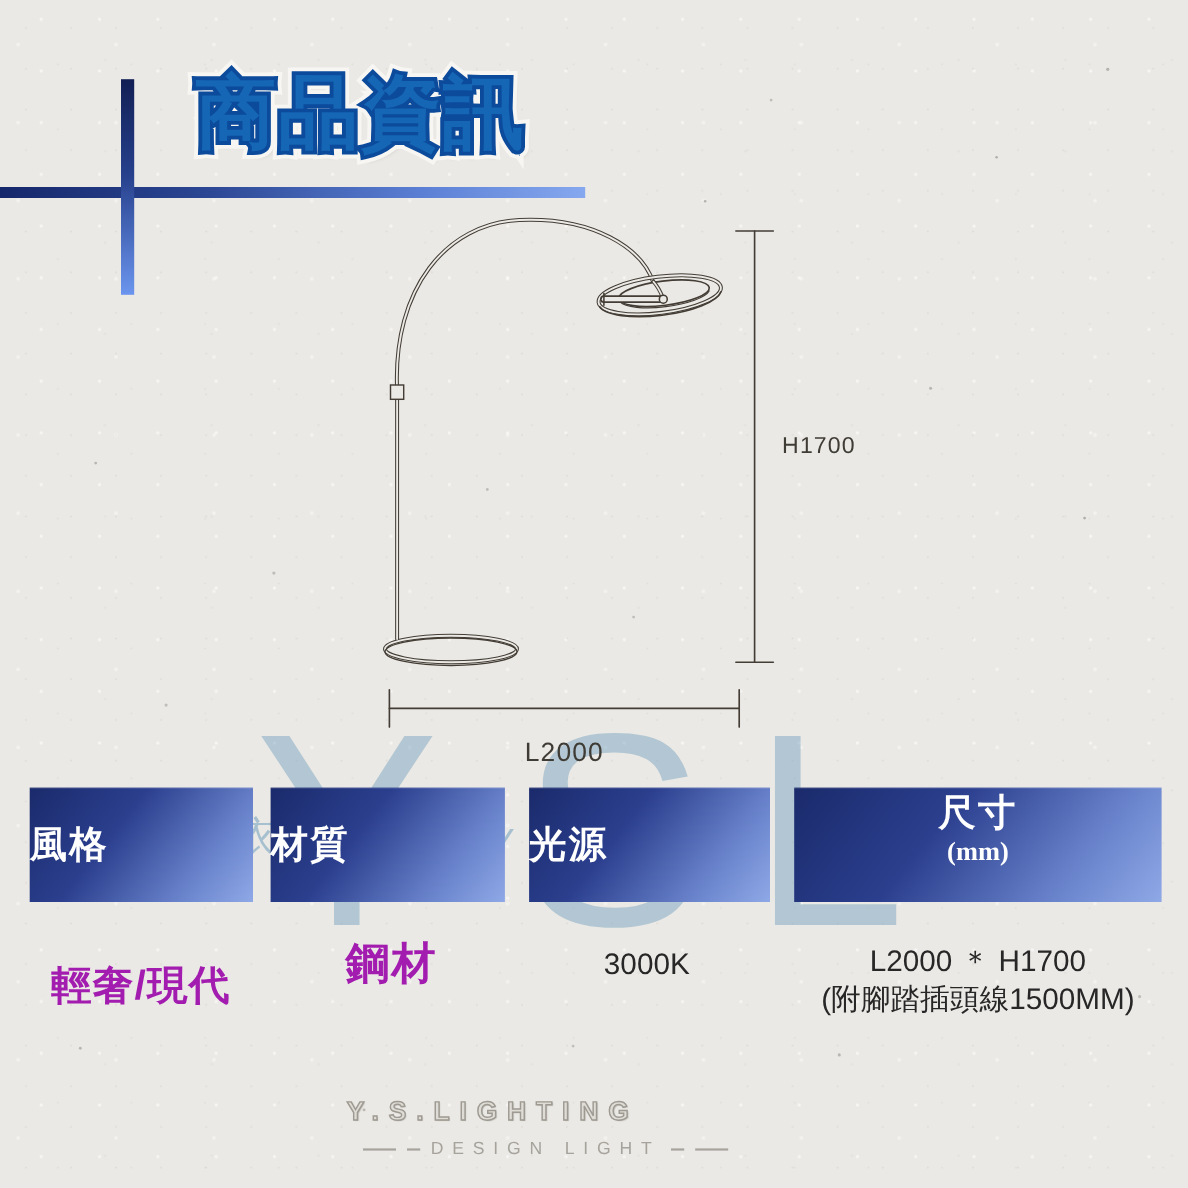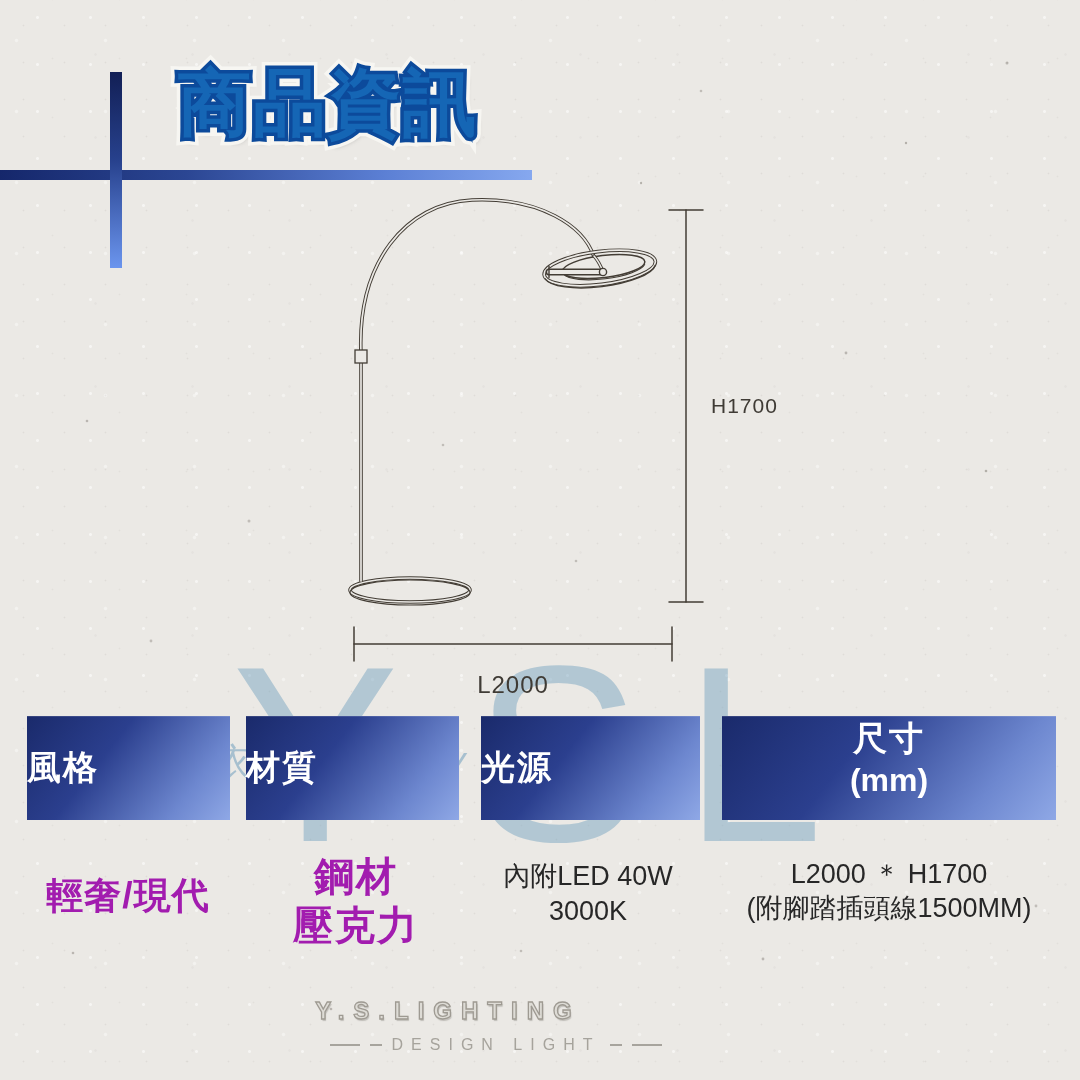--- a/index.html
+++ b/index.html
@@ -85,21 +85,21 @@
   svg.lamp{position:absolute;left:0;top:0;pointer-events:none;}
   
   .spec-header{
     position:absolute;top:716px;height:104px;
     display:flex;align-items:center;justify-content:flex-start;
     background:linear-gradient(128deg,#1a2a6b 0%,#2b3f8e 38%,#6d87cf 78%,#8fa8e6 100%);
     color:#ffffff;font-weight:700;font-size:34px;letter-spacing:2px;
     box-shadow:inset 0 1px 0 rgba(255,255,255,0.12);
   }
   .spec-header .suffix{
-    font-family:Liberation Sans, sans-serif;font-size:32px;font-weight:700;letter-spacing:0;
+    font-family:Liberation Serif, serif;font-size:24px;font-weight:700;letter-spacing:0;
   }
   .hdr-1{left:27px;width:203px;}
   .hdr-2{left:246px;width:213px;}
   .hdr-3{left:481px;width:219px;}
   .hdr-4{left:722px;width:334px;flex-direction:column;}
   .spec-value{position:absolute;text-align:center;color:#a21caf;}
   .val-1{left:8px;width:240px;top:871px;font-size:37px;font-weight:700;letter-spacing:1px;}
   .val-2{left:236px;width:240px;top:852px;font-size:40px;font-weight:700;line-height:49px;letter-spacing:2px;}
   .val-3{left:468px;width:240px;top:859px;font-size:27px;font-weight:400;line-height:35px;color:#272727;}
   .val-4{left:714px;width:350px;top:857px;font-size:27px;font-weight:400;line-height:34px;color:#272727;}
@@ -206,24 +206,22 @@
   <div class="spec-header hdr-4">
     <span>尺寸</span>
       <span class="suffix">(mm)</span>
   </div>
 
   <div class="spec-value val-1">
     <div>輕奢/現代</div>
   </div>
   <div class="spec-value val-2">
     <div>鋼材</div>
-    <div>壓克力</div>
   </div>
   <div class="spec-value val-3">
-    <div>內附LED 40W</div>
     <div>3000K</div>
   </div>
   <div class="spec-value val-4">
     <div>L2000 ＊ H1700</div>
     <div>(附腳踏插頭線1500MM)</div>
   </div>
 
   <div class="footer brand" style="position:absolute;">Y.S.LIGHTING</div>
   <div class="footer tagline-row" style="position:absolute;">
     <span class="dash dash-long"></span>

